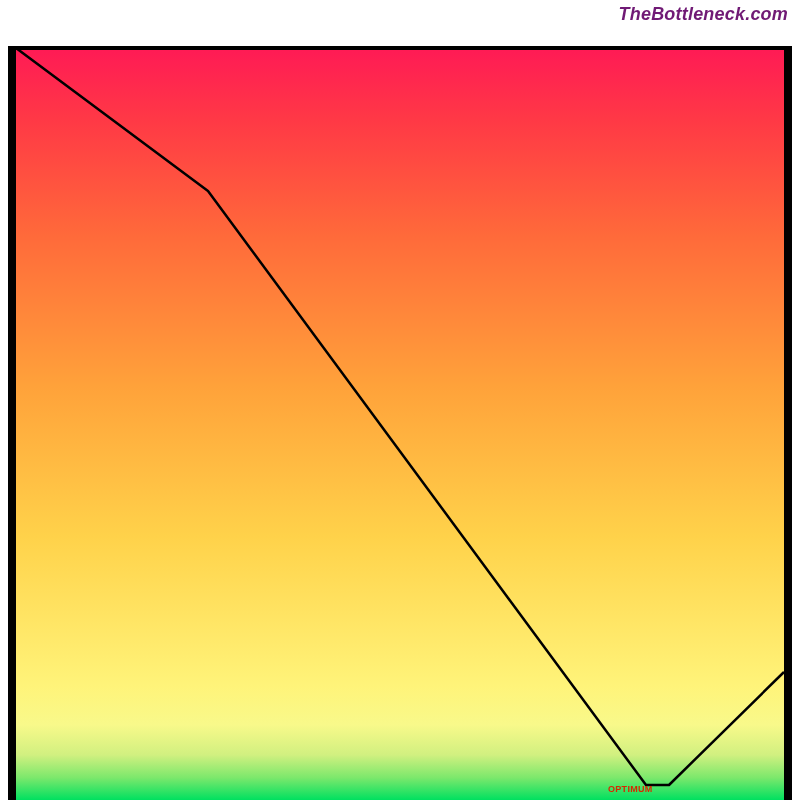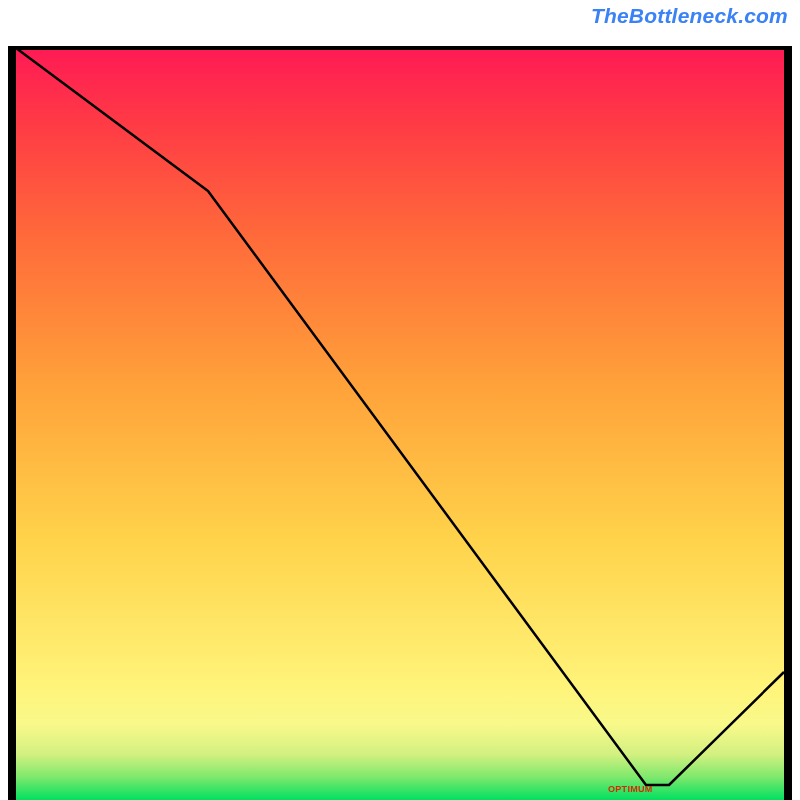--- a/index.html
+++ b/index.html
@@ -12,22 +12,22 @@
   }
   .container {
     position: relative;
     width: 800px;
     height: 800px;
   }
   .watermark {
     position: absolute;
     top: 4px;
     right: 12px;
-    color: #3b82f6;
-    font-size: 21px;
+    color: #701a75;
+    font-size: 18px;
     font-weight: 600;
     letter-spacing: 0.2px;
     font-style: italic;
   }
   .chart-frame {
     position: absolute;
     left: 8px;
     top: 30px;
     width: 784px;
     height: 762px;

